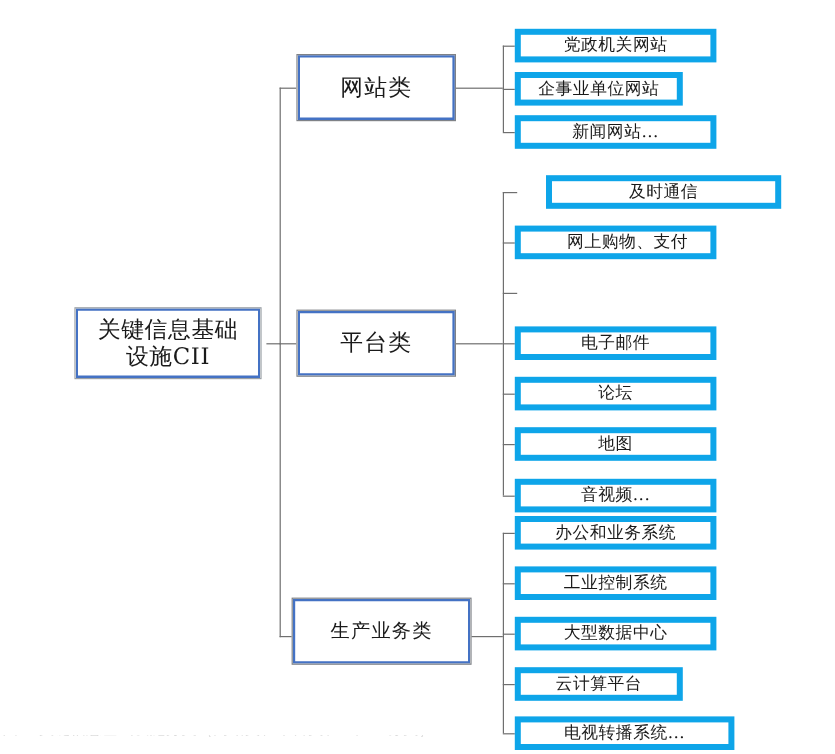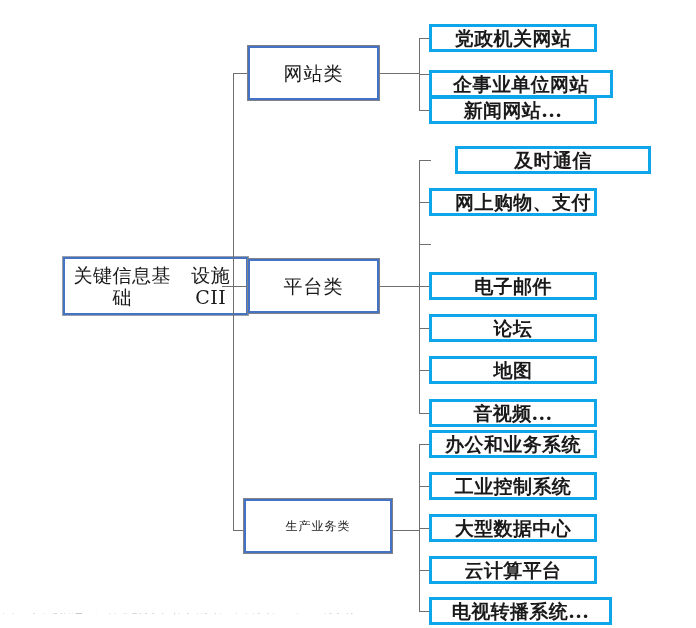--- a/index.html
+++ b/index.html
@@ -46,24 +46,23 @@
   
   .node.branch {
     border: 1px solid #7f8287;
     box-shadow: inset 0 0 0 2px #4472c4;
     font-size: 19px;
     letter-spacing: 1px;
   }
 
   
   .node.leaf {
-    border: 3px solid #0ea5e9;
-    font-size: 19px;
+    border: 5px solid #0ea5e9;
+    font-size: 14px;
     letter-spacing: 0.4px;
-    font-weight: bold;
   }
 
   
   .conn {
     position: absolute;
     background: #6f6f6f;
   }
   .conn.v { width: 1px; }
   .conn.h { height: 1px; }
 
@@ -88,21 +87,21 @@
     letter-spacing: 0.2px;
     white-space: nowrap;
     font-family: "DejaVu Serif", "Liberation Serif", serif;
   }
 </style>
 </head>
 <body>
 
 <div id="canvas">
 
-  <div class="node root" style="left:62px; top:256px; width:187px; height:60px; flex-direction:row;">
+  <div class="node root" style="left:62px; top:256px; width:156px; height:60px; flex-direction:column;">
     <span>关键信息基础</span>
     <span>设施CII</span>
   </div>
 
   <div class="conn h stub" style="left:222px; top:286px; width:12px;"></div>
 
   <div class="conn v" style="left:233px; top:73px; height:458px;"></div>
 
   <div class="conn h" style="left:233px; top:73px; width:14px;"></div>
   <div class="conn h" style="left:233px; top:286px; width:14px;"></div>
@@ -113,21 +112,21 @@
   </div>
   <div class="conn h" style="left:380px; top:73px; width:39px;"></div>
   <div class="conn v" style="left:419px; top:38px; height:72px;"></div>
   <div class="conn h" style="left:419px; top:38px; width:12px;"></div>
   <div class="conn h" style="left:419px; top:74px; width:12px;"></div>
   <div class="conn h" style="left:419px; top:110px; width:12px;"></div>
 
   <div class="node leaf" style="left:429px; top:24px; width:168px; height:28px;">
     <span>党政机关网站</span>
   </div>
-  <div class="node leaf" style="left:429px; top:70px; width:184px; height:28px;">
+  <div class="node leaf" style="left:429px; top:60px; width:140px; height:28px;">
     <span>企事业单位网站</span>
   </div>
   <div class="node leaf" style="left:429px; top:96px; width:168px; height:28px;">
     <span>新闻网站...</span>
   </div>
 
   <div class="node branch" style="left:247px; top:258px; width:133px; height:56px;">
     <span>平台类</span>
   </div>
   <div class="conn h" style="left:380px; top:286px; width:39px;"></div>
@@ -152,41 +151,41 @@
   <div class="node leaf" style="left:429px; top:314px; width:168px; height:28px;">
     <span>论坛</span>
   </div>
   <div class="node leaf" style="left:429px; top:356px; width:168px; height:28px;">
     <span>地图</span>
   </div>
   <div class="node leaf" style="left:429px; top:399px; width:168px; height:28px;">
     <span>音视频...</span>
   </div>
 
-  <div class="node branch" style="left:243px; top:498px; width:150px; height:56px; font-size:12px;">
+  <div class="node branch" style="left:243px; top:498px; width:150px; height:56px; font-size:16px;">
     <span>生产业务类</span>
   </div>
   <div class="conn h" style="left:393px; top:530px; width:26px;"></div>
   <div class="conn v" style="left:419px; top:444px; height:167px;"></div>
   <div class="conn h" style="left:419px; top:444px; width:12px;"></div>
   <div class="conn h" style="left:419px; top:486px; width:12px;"></div>
   <div class="conn h" style="left:419px; top:528px; width:12px;"></div>
   <div class="conn h" style="left:419px; top:570px; width:12px;"></div>
   <div class="conn h" style="left:419px; top:611px; width:12px;"></div>
 
   <div class="node leaf" style="left:429px; top:430px; width:168px; height:28px;">
     <span>办公和业务系统</span>
   </div>
   <div class="node leaf" style="left:429px; top:472px; width:168px; height:28px;">
     <span>工业控制系统</span>
   </div>
   <div class="node leaf" style="left:429px; top:514px; width:168px; height:28px;">
     <span>大型数据中心</span>
   </div>
-  <div class="node leaf" style="left:429px; top:556px; width:168px; height:28px;">
+  <div class="node leaf" style="left:429px; top:556px; width:140px; height:28px;">
     <span>云计算平台</span>
   </div>
   <div class="node leaf" style="left:429px; top:597px; width:183px; height:28px;">
     <span>电视转播系统...</span>
   </div>
 
   <div id="caption-strip">
     <div class="capline">图 1  关键信息基础设施分类（网站类、平台类、生产业务类）</div>
   </div>
 

